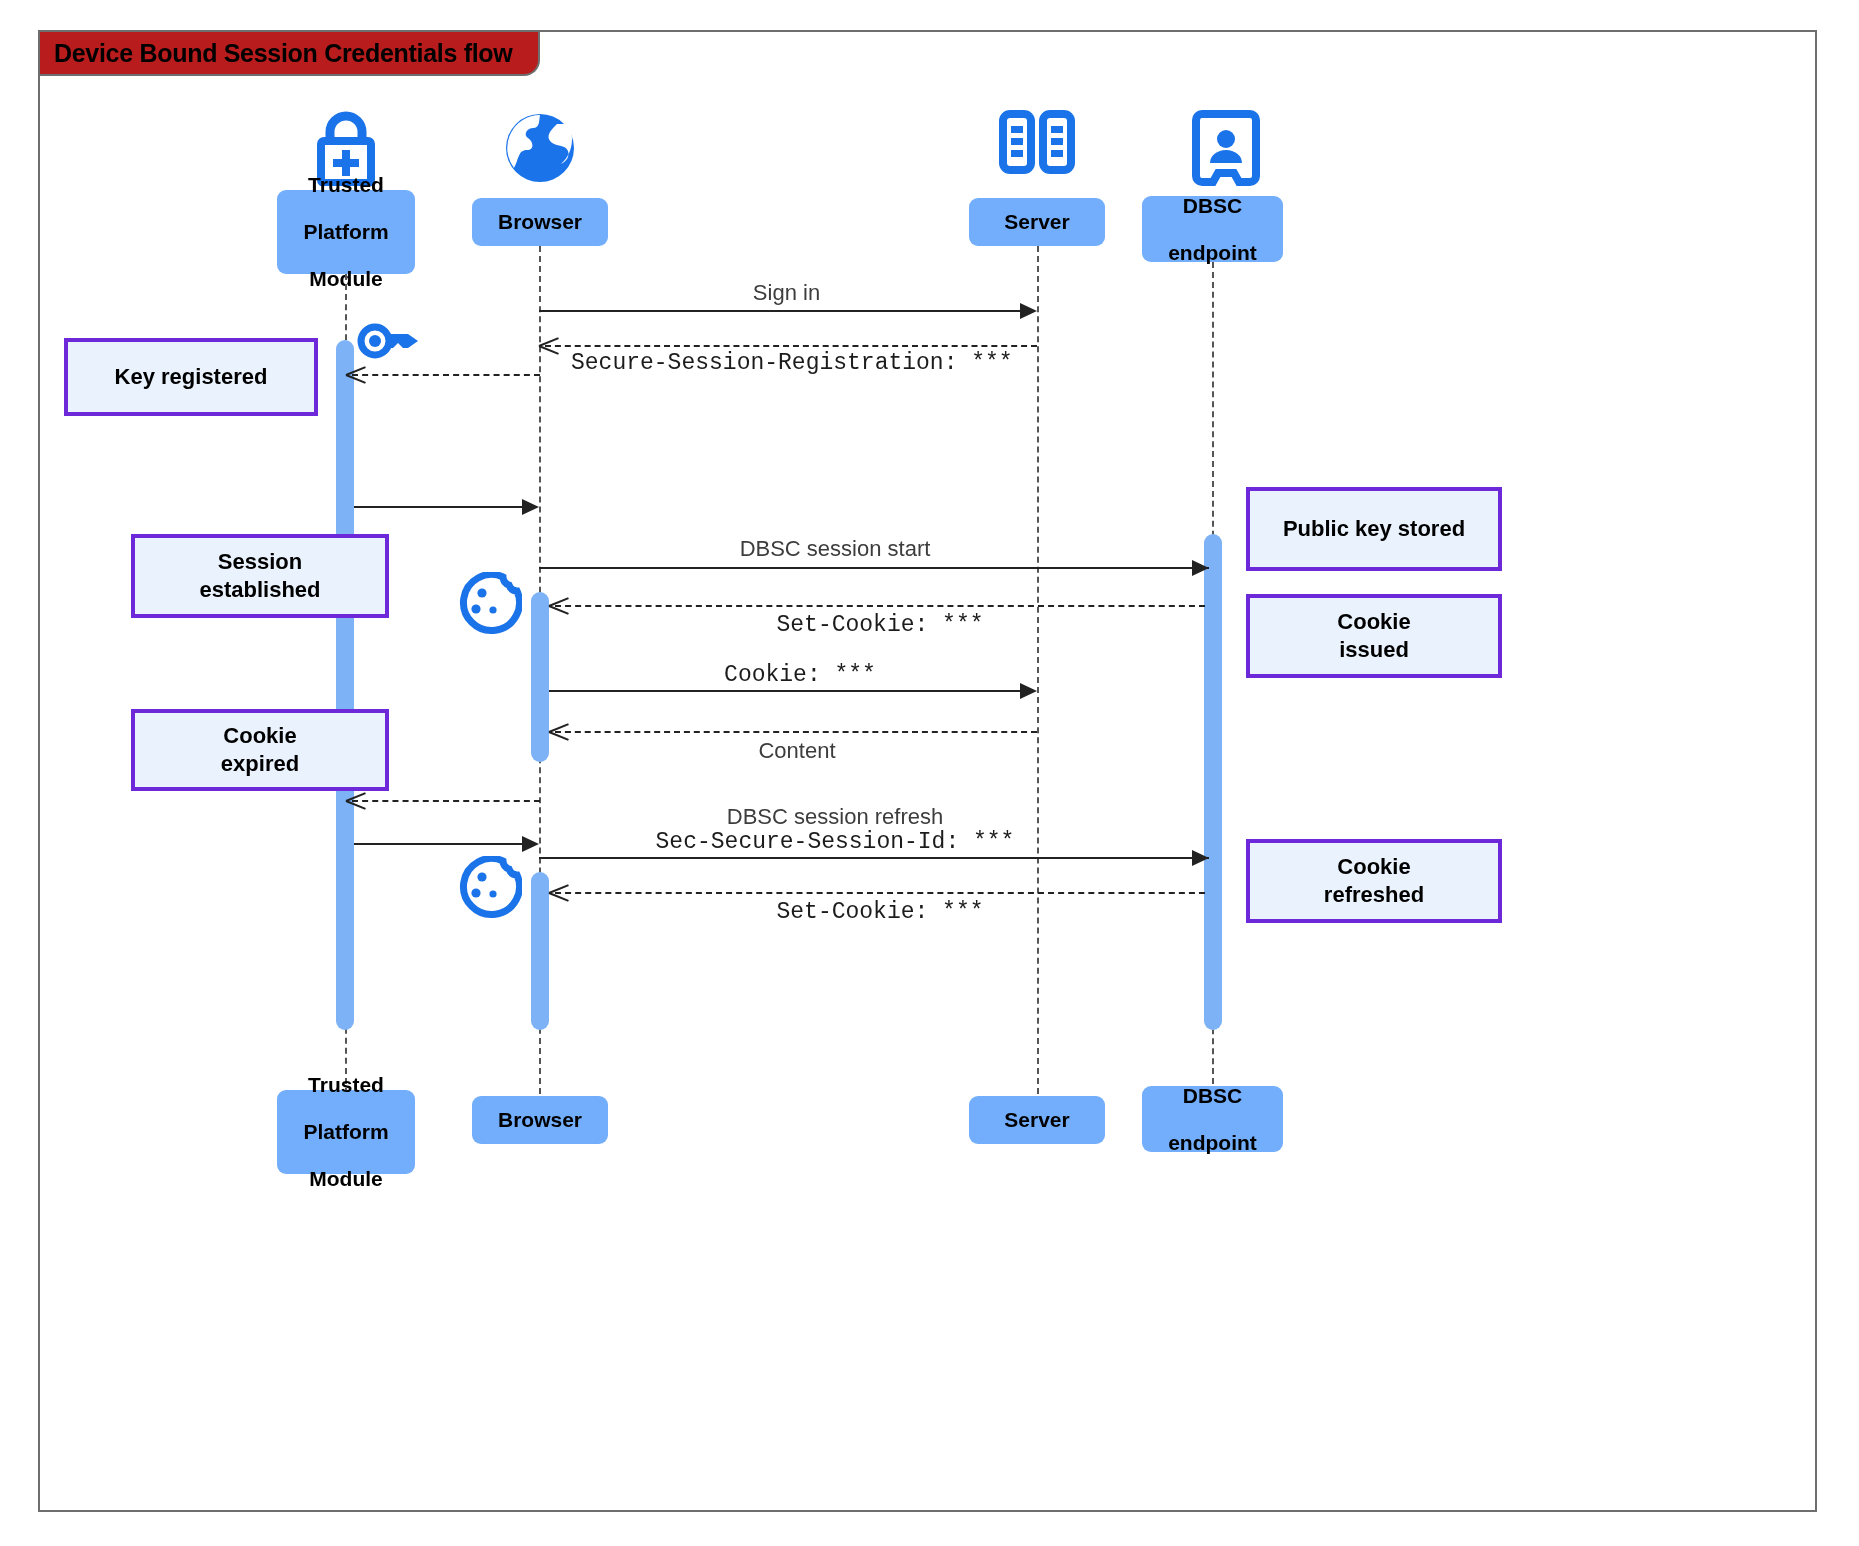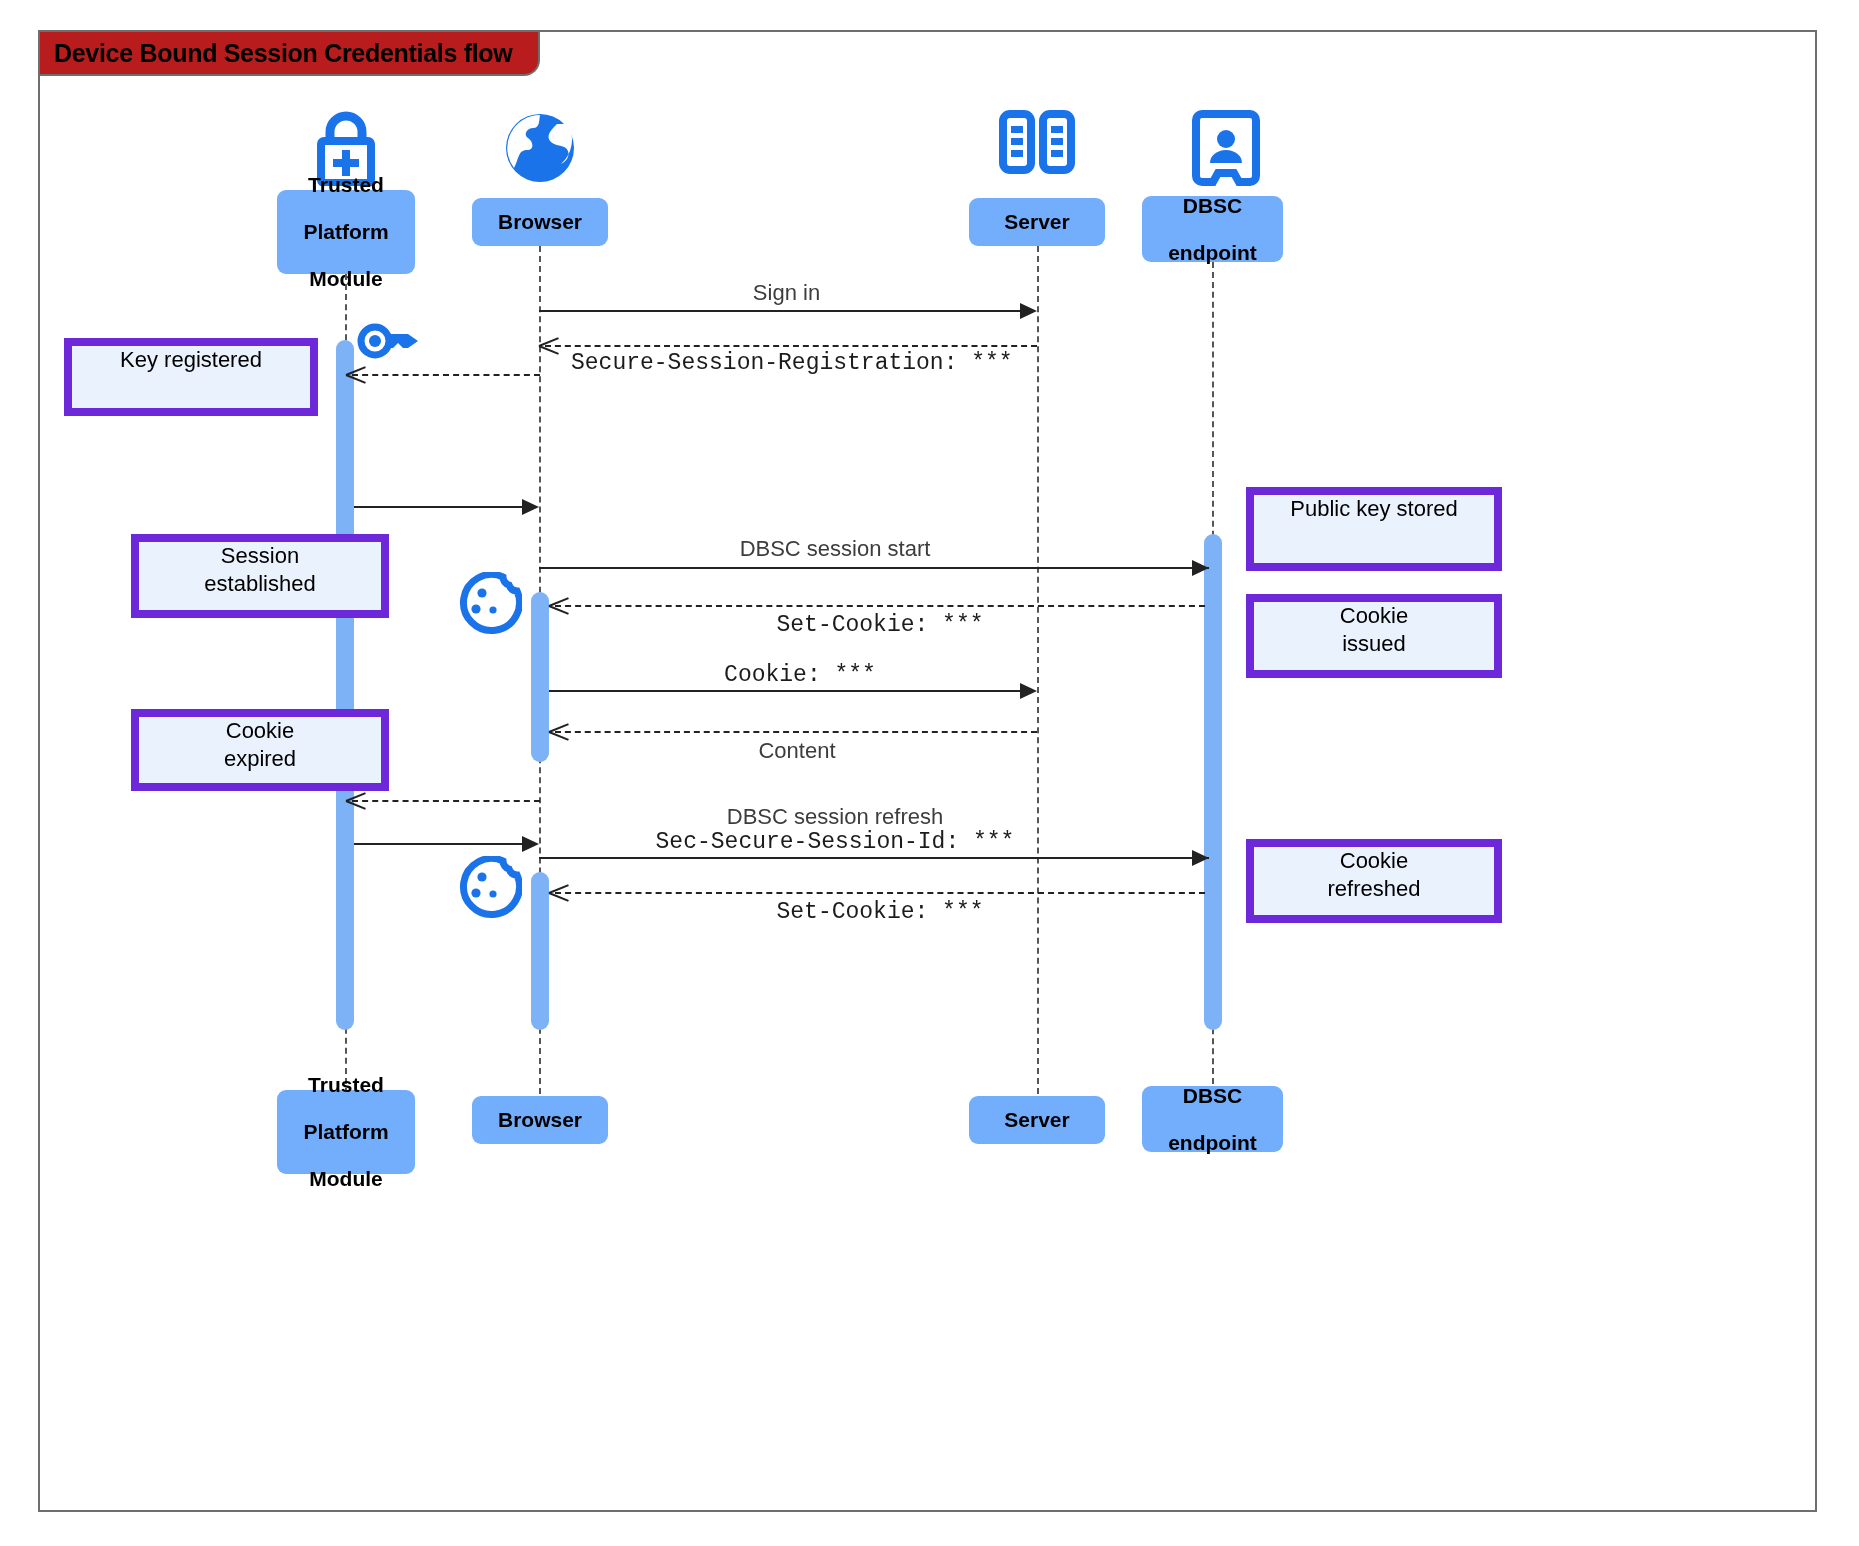--- a/index.html
+++ b/index.html
@@ -21,23 +21,23 @@
         display:flex;align-items:center;justify-content:center;text-align:center;
         font-weight:bold;color:#000;line-height:1.12;box-sizing:border-box;}
   .pbox span{display:block;padding:0 10px;}
 
   
   .lifeline{position:absolute;width:0;border-left:2px dashed #555;}
   
   .act{position:absolute;background:#7db2f7;border-radius:9px;}
 
   
-  .note{position:absolute;background:#eaf2fd;border:8px solid #6d28d9;
-        box-sizing:border-box;display:flex;align-items:flex-start;justify-content:center;
-        text-align:center;font-weight:normal;color:#000;line-height:1.28;}
+  .note{position:absolute;background:#eaf2fd;border:4px solid #6d28d9;
+        box-sizing:border-box;display:flex;align-items:center;justify-content:center;
+        text-align:center;font-weight:bold;color:#000;line-height:1.28;}
 
   
   .msg-line{position:absolute;height:0;border-top:2px solid #222;}
   .msg-line.dashed{border-top:2px dashed #222;}
   .arrow-r{position:absolute;width:0;height:0;
         border-top:8px solid transparent;border-bottom:8px solid transparent;
         border-left:17px solid #222;}
   .arrow-open{position:absolute;width:20px;height:20px;}
   .arrow-open::before,.arrow-open::after{content:"";position:absolute;left:0;top:10px;
         width:21px;height:0;border-top:2px solid #222;transform-origin:0 50%;}

